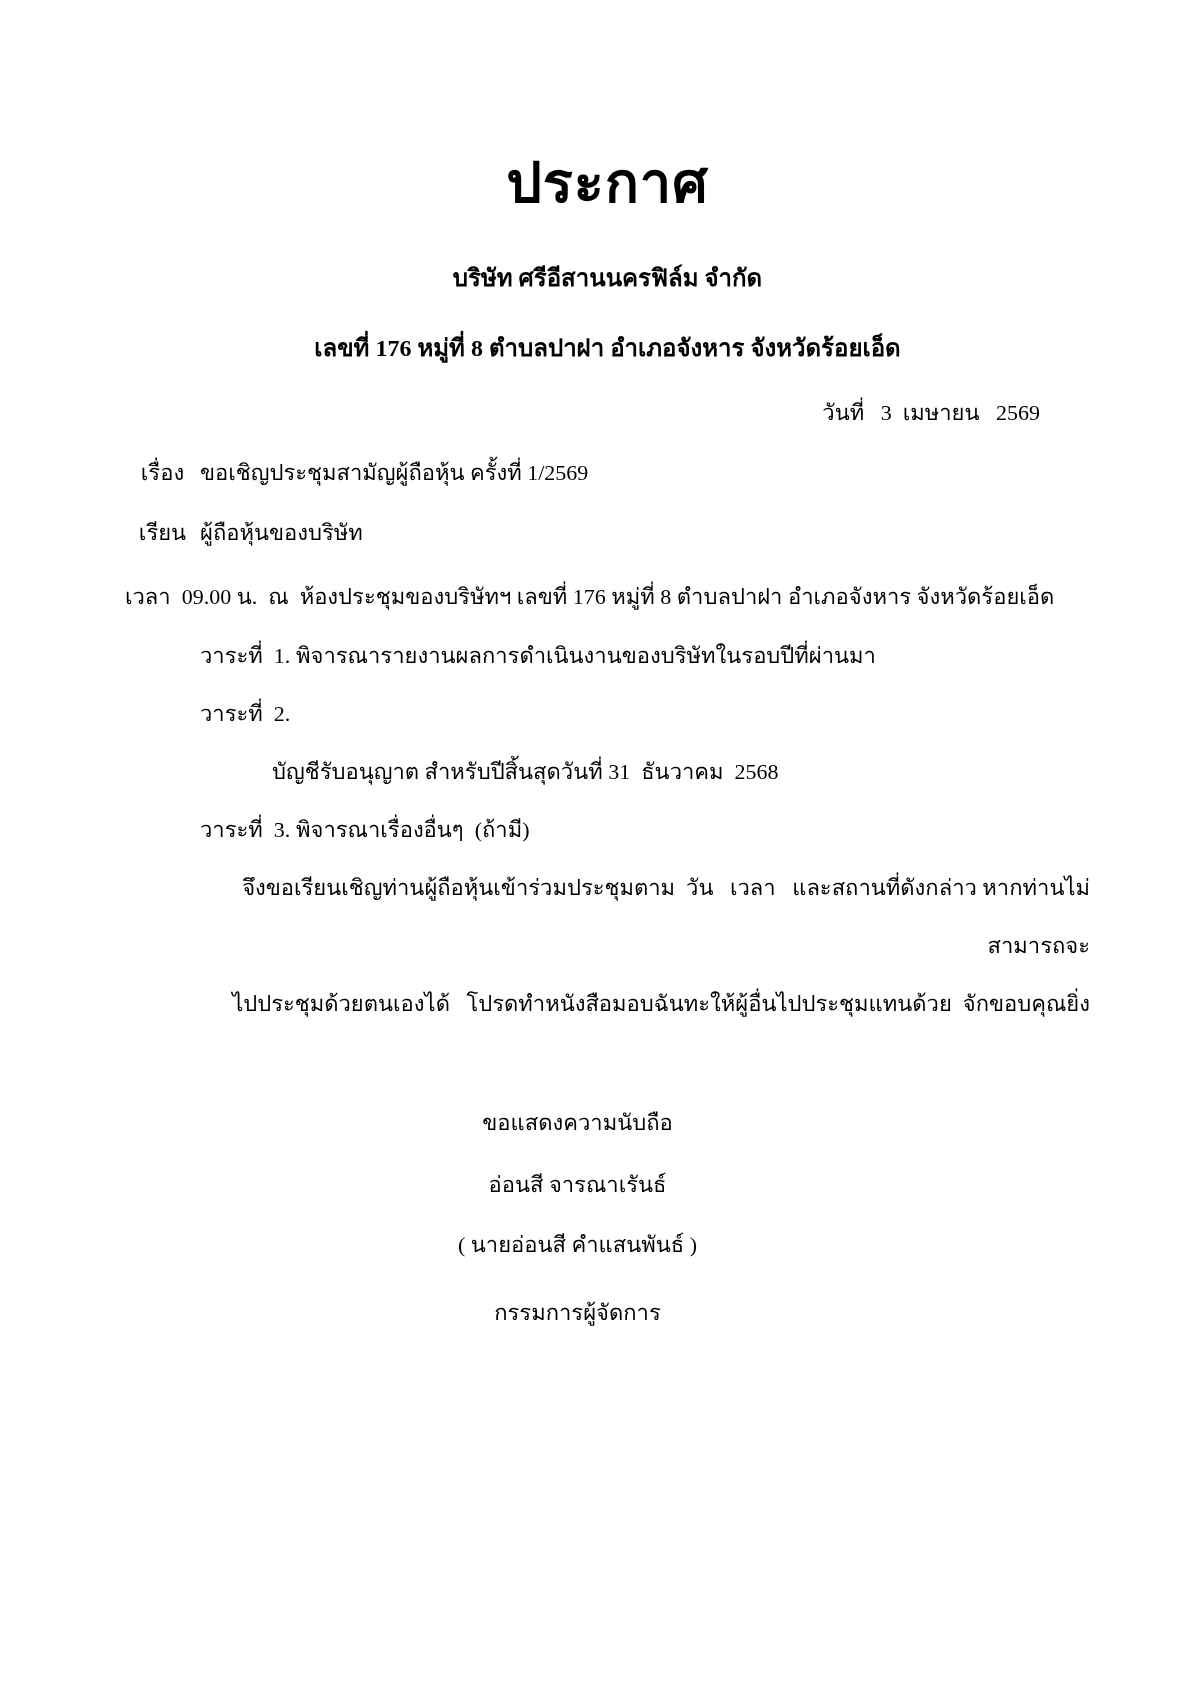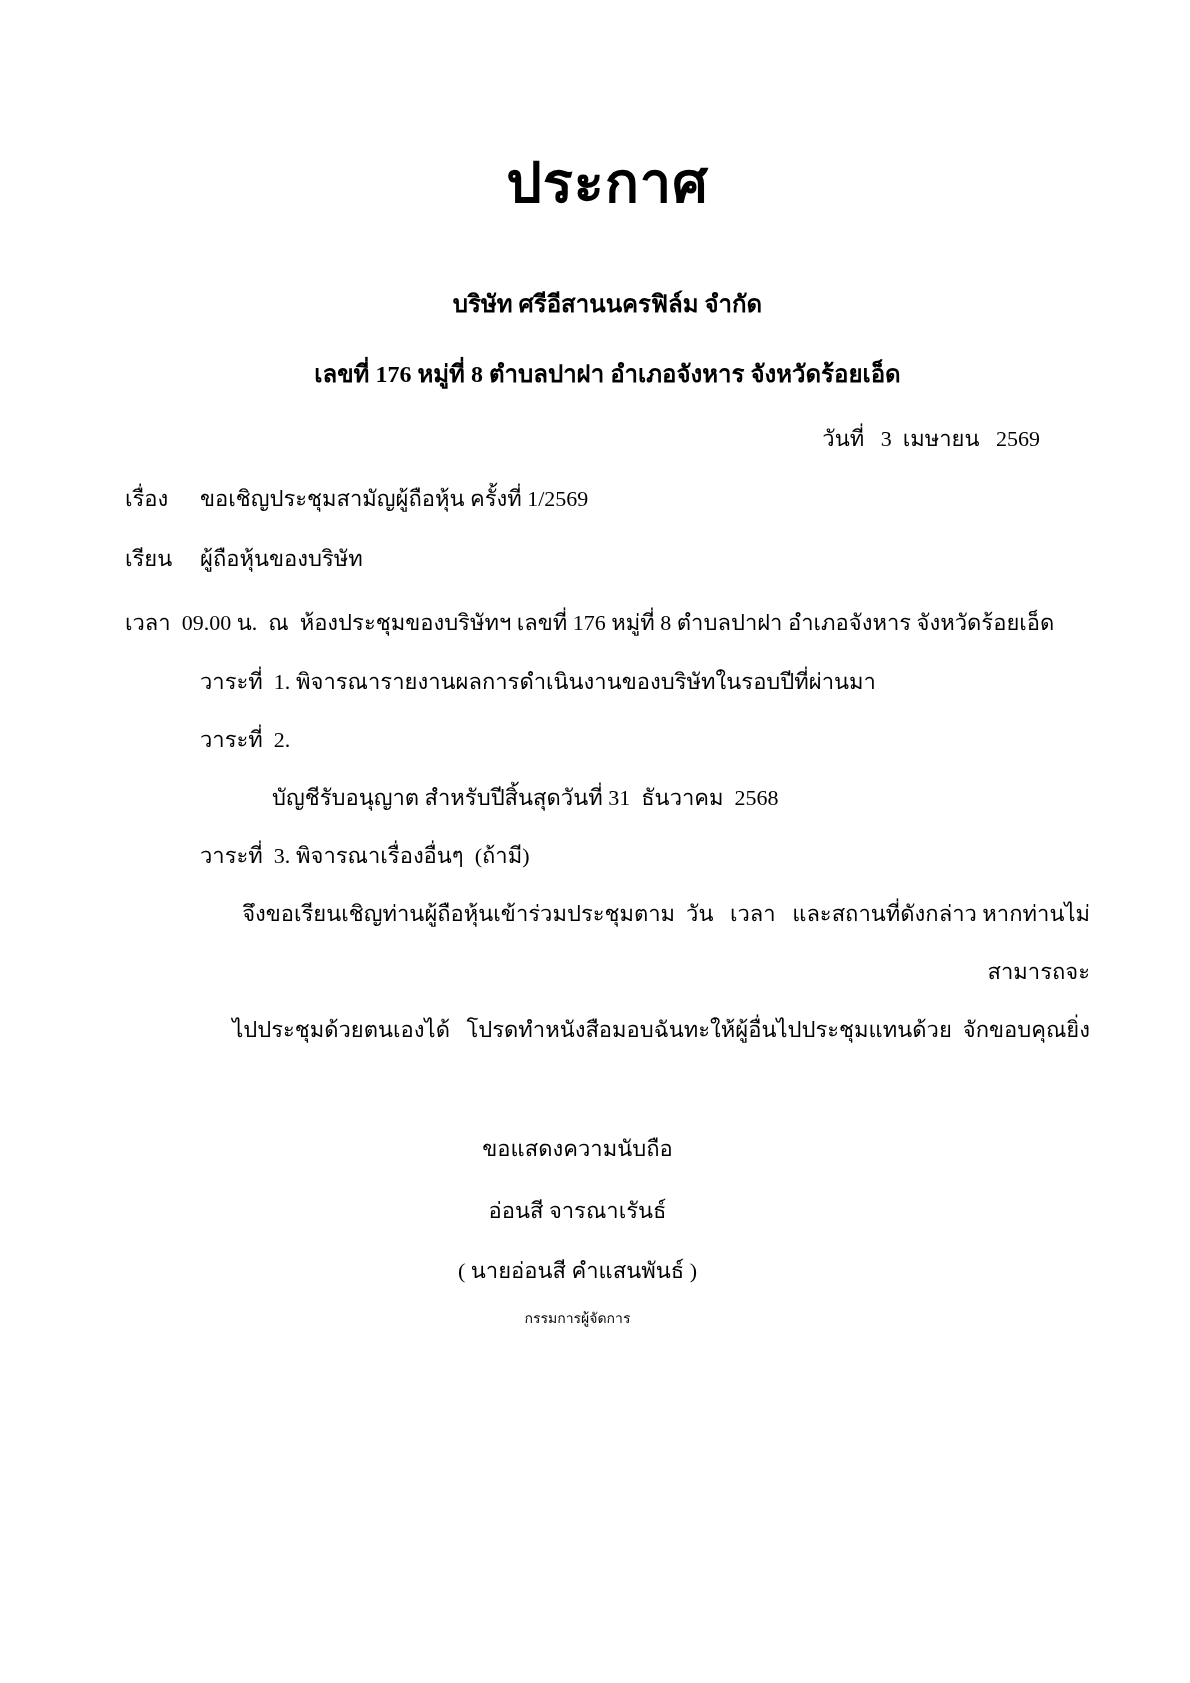--- a/index.html
+++ b/index.html
@@ -24,21 +24,21 @@
   .txt { white-space: pre-wrap; }
   .doc-title {
     margin: 0;
     font-size: 56px;
     font-weight: bold;
     line-height: 70px;
     text-align: center;
     letter-spacing: 1px;
   }
   .company-name {
-    margin-top: 66px;
+    margin-top: 40px;
     font-size: 24px;
     font-weight: bold;
     line-height: 40px;
     text-align: center;
   }
   .company-address {
     margin-top: 30px;
     font-size: 24px;
     font-weight: bold;
     line-height: 40px;
@@ -52,20 +52,21 @@
     padding-right: 50px;
   }
   .field-row {
     margin-top: 20px;
     display: flex;
     font-size: 22px;
     line-height: 40px;
   }
   .field-label {
     flex: 0 0 75px;
+    text-align: center;
   }
   .body-block {
     margin-top: 14px;
     font-size: 22px;
     line-height: 60px;
   }
   .indent-first { padding-left: 75px; }
   .agenda-row {
     display: flex;
     margin-left: 75px;
@@ -96,22 +97,22 @@
     margin-top: 18px;
     font-size: 22px;
     line-height: 44px;
   }
   .sig-parens {
     margin-top: 16px;
     font-size: 22px;
     line-height: 44px;
   }
   .sig-position {
-    margin-top: 8px;
-    font-size: 14px;
+    margin-top: 28px;
+    font-size: 22px;
     line-height: 36px;
   }
 </style>
 </head>
 <body>
 
 <div class="page">
 
   <h1 class="doc-title txt">ประกาศ</h1>
 

